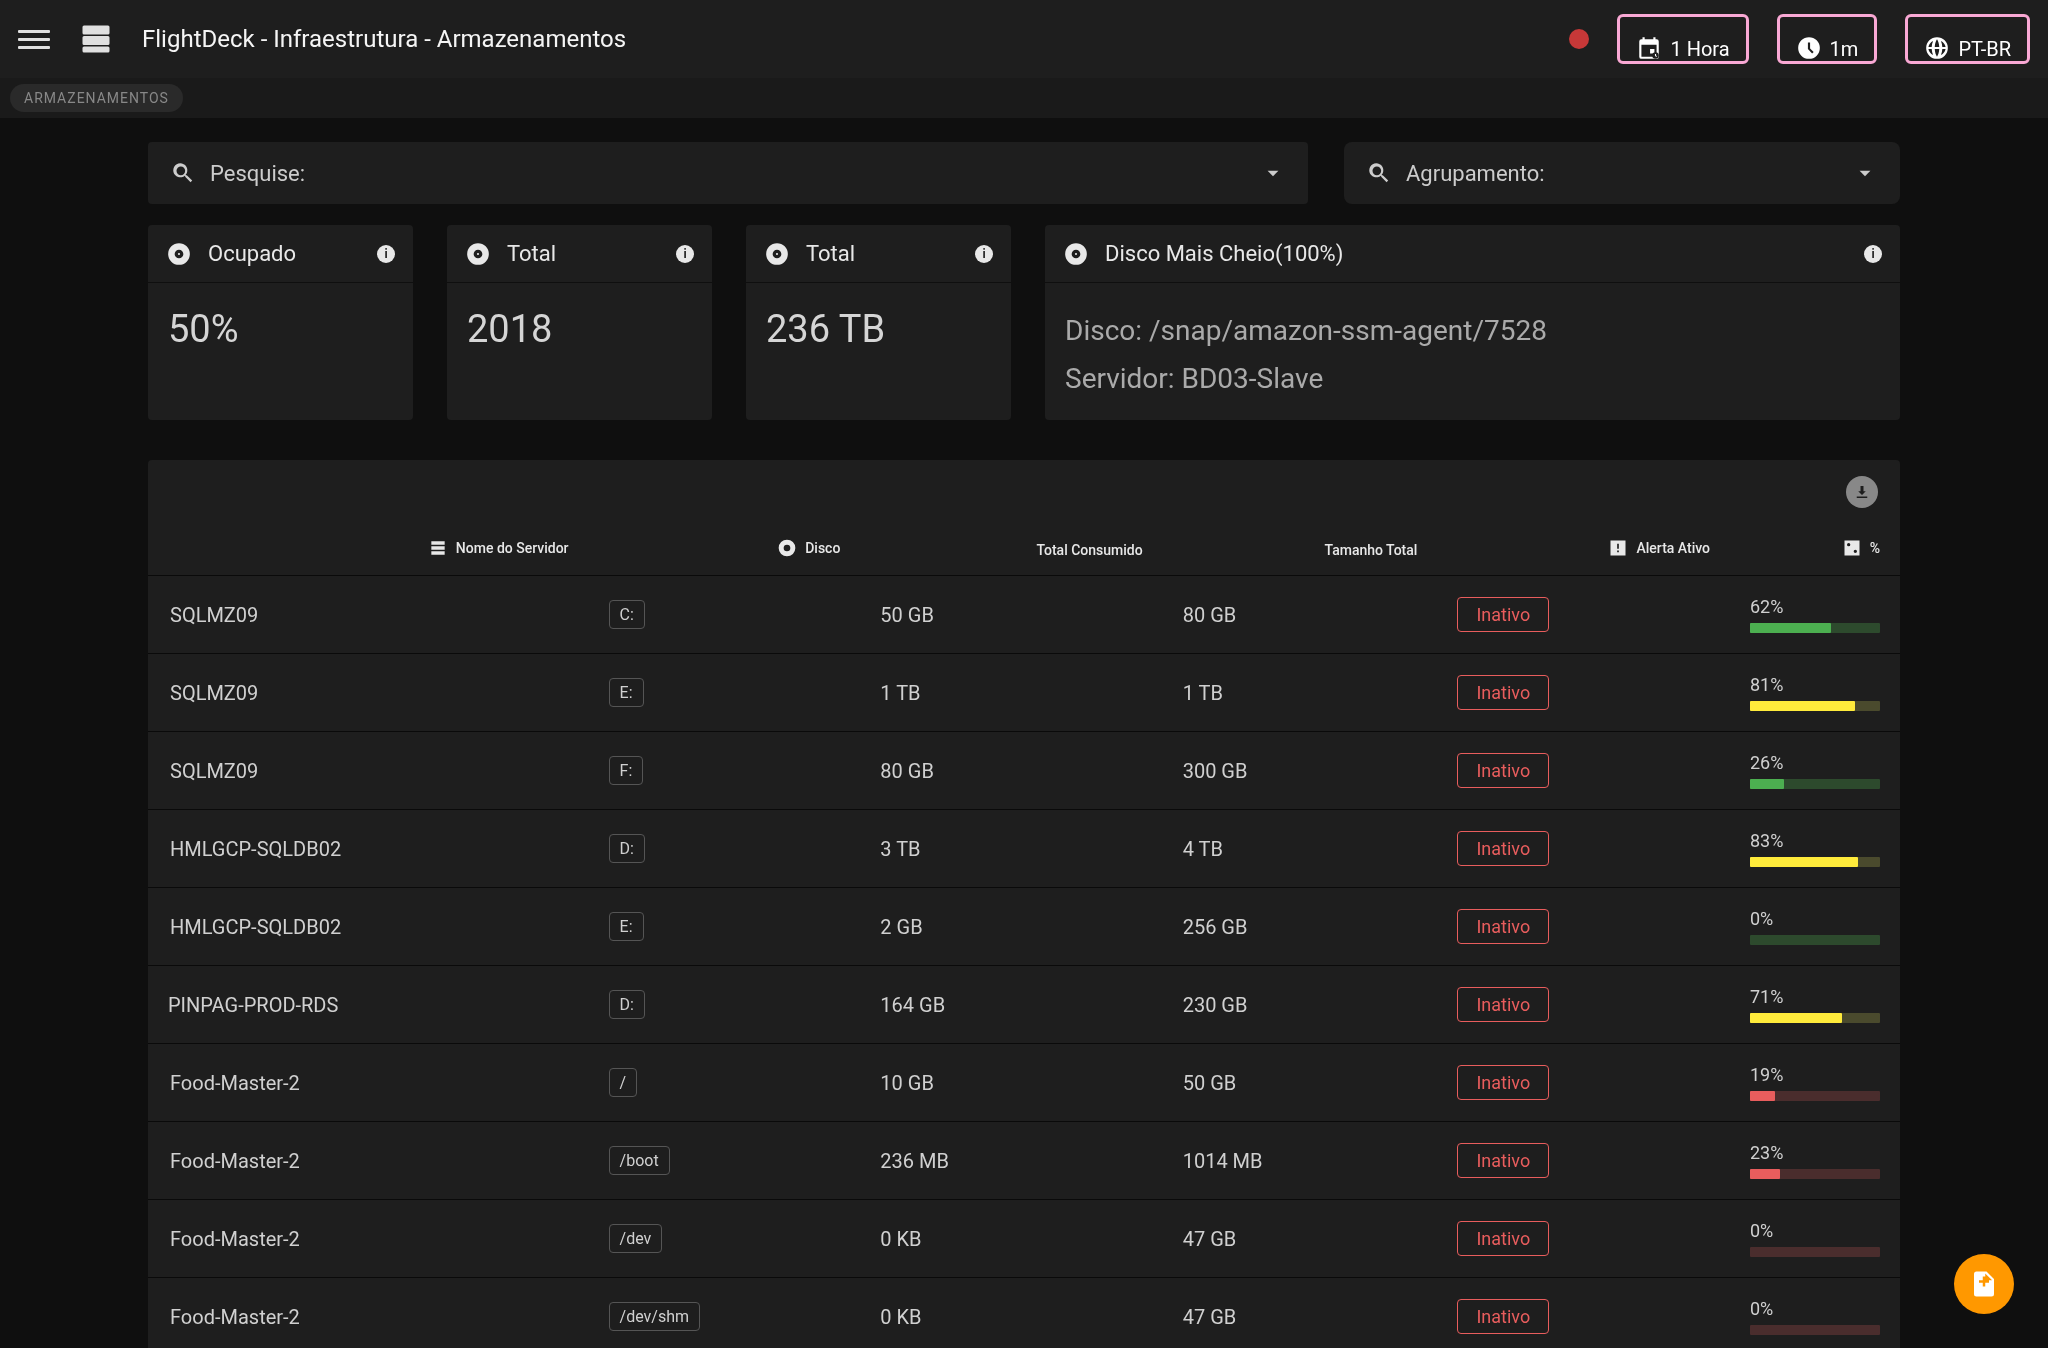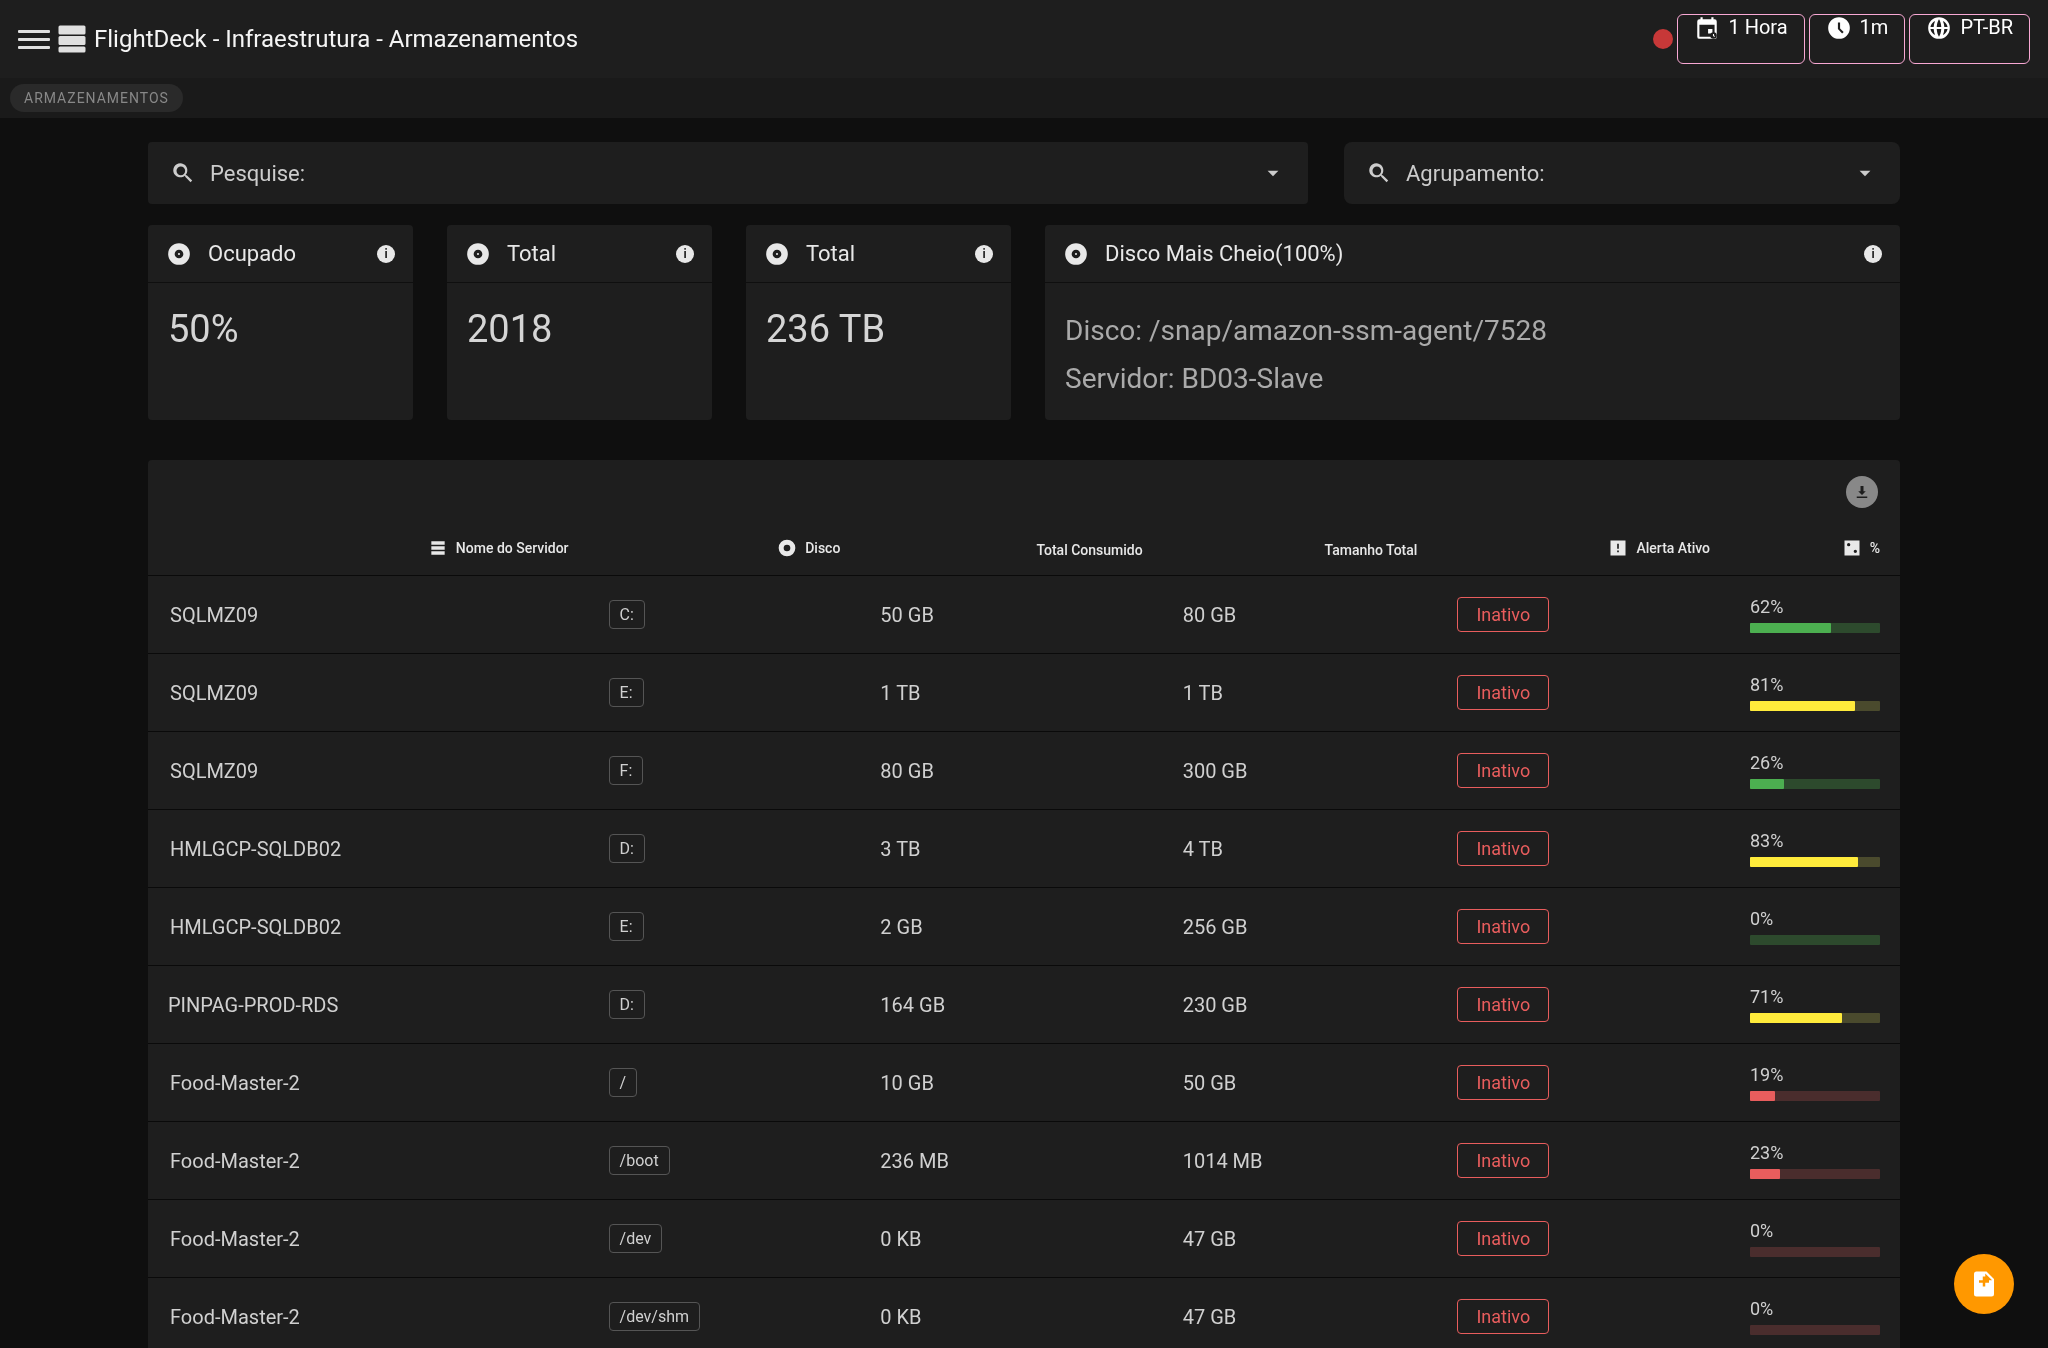--- a/index.html
+++ b/index.html
@@ -1,25 +1,25 @@
 <!DOCTYPE html>
 <html><head>
 <meta charset="utf-8">
 <style>
 *{margin:0;padding:0;box-sizing:border-box;font-family:Roboto,Arial,sans-serif}
 body{background:#0f0f0f;color:#e0e0e0;width:2048px;height:1348px;transform-origin:top left}
-.topbar{height:78px;background:#1e1e1e;display:flex;align-items:center;padding:0 18px;gap:4px}
+.topbar{height:78px;background:#1e1e1e;display:flex;align-items:center;padding:0 18px;gap:28px}
 .hamburger{width:32px;height:32px;display:flex;flex-direction:column;justify-content:center;gap:5px;cursor:pointer}
 .hamburger span{height:3px;background:#e0e0e0;border-radius:1px}
 .server-icon{width:36px;height:36px;cursor:pointer}
 .server-icon svg{width:100%;height:100%;fill:#e0e0e0}
 .title{font-size:24px;font-weight:400;color:#f5f5f5}
 .spacer{flex:1}
 .status-dot{width:20px;height:20px;border-radius:50%;background:#c73838}
-.top-btn{height:50px;border:1px solid #f9a8d4;border-radius:6px;background:transparent;color:#fff;display:flex;align-items:flex-start;gap:8px;padding:0 16px;font-size:20px;cursor:pointer}
+.top-btn{height:50px;border:3px solid #f9a8d4;border-radius:6px;background:transparent;color:#fff;display:flex;align-items:flex-end;gap:8px;padding:0 16px;font-size:20px;cursor:pointer}
 .top-btn svg{width:26px;height:26px;fill:#fff}
 .breadcrumb-bar{background:#1a1a1a;padding:6px 10px}
 .breadcrumb-chip{display:inline-block;background:#2a2a2a;color:#888;font-size:14px;letter-spacing:1px;padding:6px 14px;border-radius:14px;text-transform:uppercase}
 .content{padding:24px 148px 0 148px}
 .search-row{display:flex;gap:36px;margin-bottom:21px}
 .search-box{flex:1;height:62px;background:#1e1e1e;border-radius:4px;display:flex;align-items:center;padding:0 22px;gap:14px;font-size:22px;color:#ccc;cursor:pointer}
 .group-box{width:556px;height:62px;background:#1e1e1e;border-radius:8px;display:flex;align-items:center;padding:0 22px;gap:14px;font-size:22px;color:#ccc;cursor:pointer}
 .search-box svg,.group-box svg{width:26px;height:26px;fill:#ccc}
 .dropdown-arrow{margin-left:auto}
 .cards-row{display:flex;gap:34px;margin-bottom:40px}

